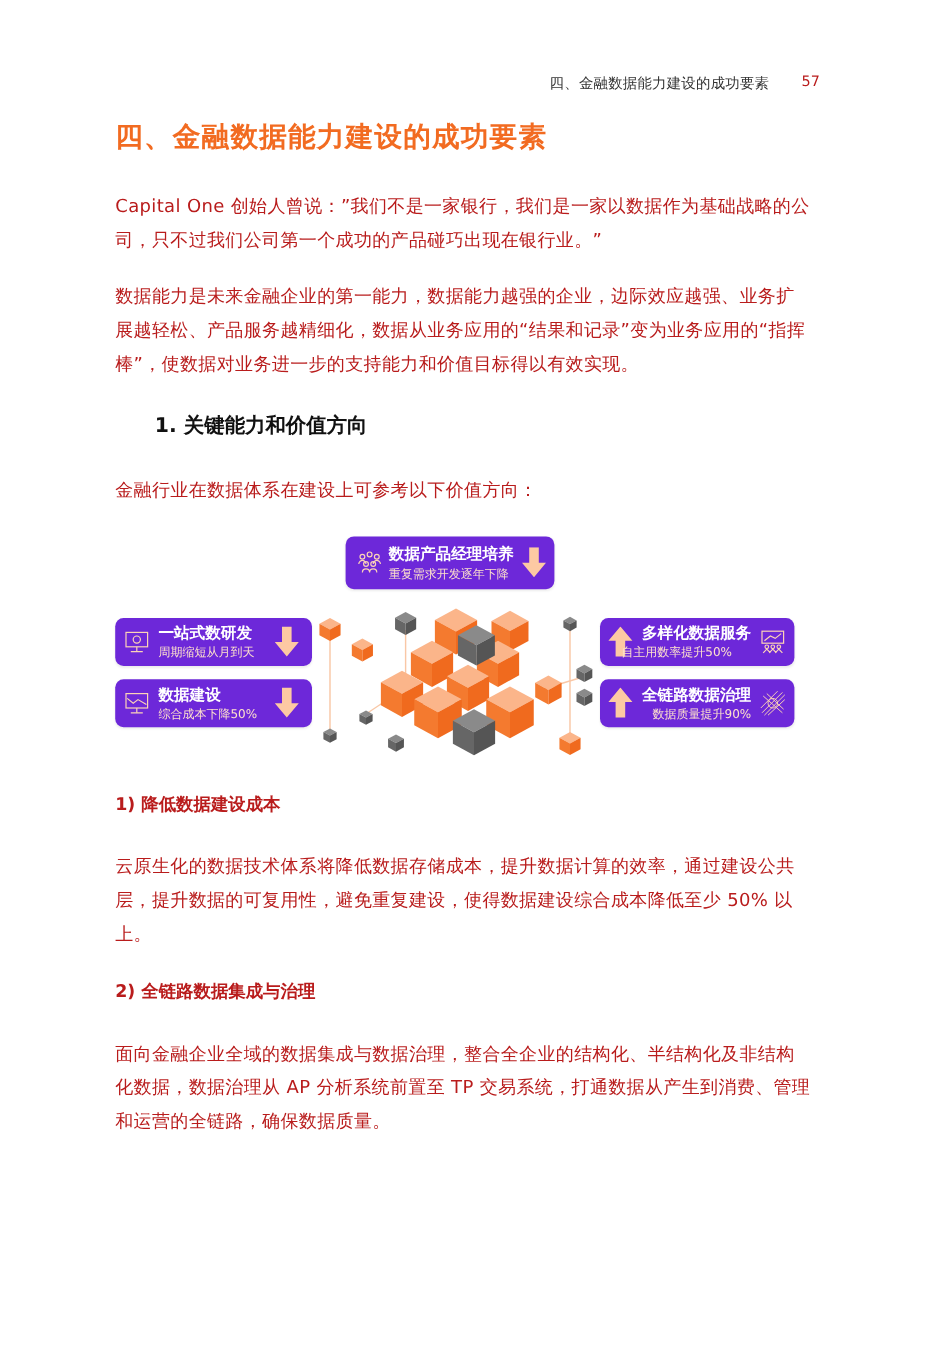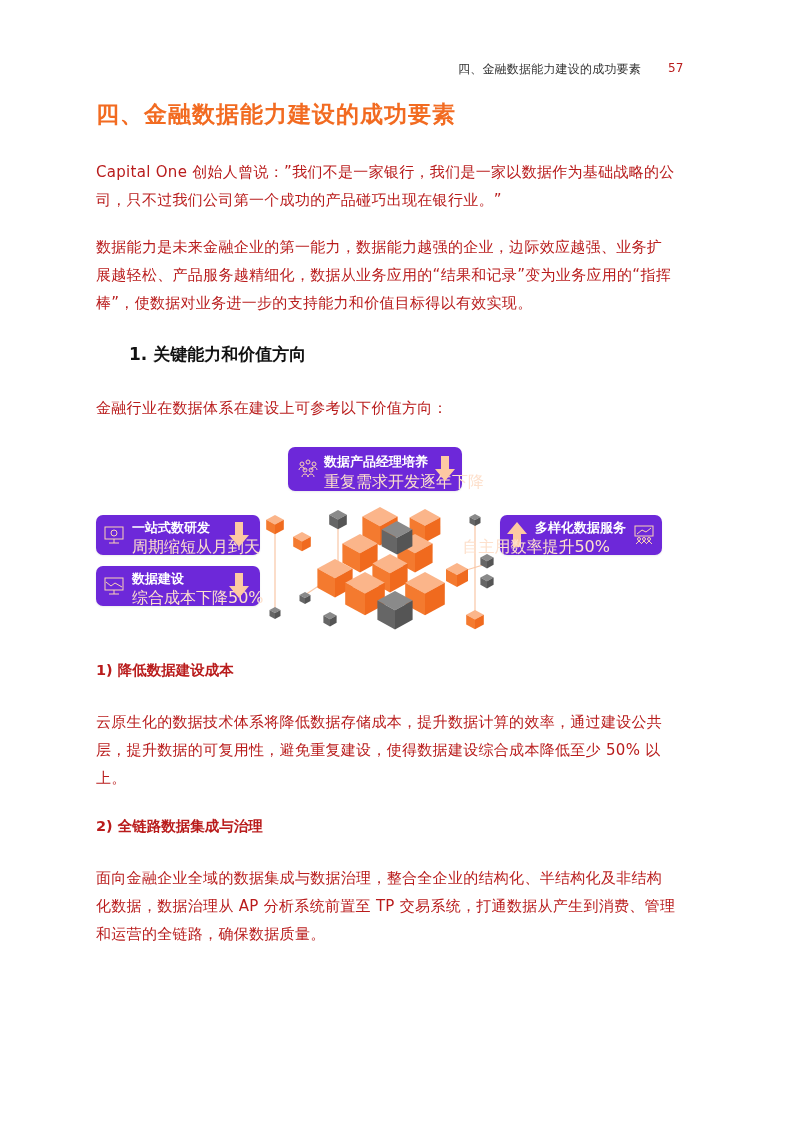--- a/index.html
+++ b/index.html
@@ -22,21 +22,21 @@
   }
   .h2 { position: absolute; left: 96px; font-size: 17px; font-weight: bold; color: #111; margin-left: 33px; }
   .h3 { position: absolute; left: 96px; font-size: 14.5px; font-weight: bold; color: #b91c1c; }
 
   .figure { position: absolute; left: 90px; top: 440px; width: 600px; height: 200px; }
   .card {
     position: absolute; background: #6d28d9; border-radius: 7px; color: #fff;
     box-shadow: 0 1px 2px rgba(0,0,0,0.08);
   }
   .card .title { position: absolute; font-size: 13px; font-weight: bold; white-space: nowrap; }
-  .card .sub { position: absolute; font-size: 16px; color: #fde0cc; white-space: nowrap; }
+  .card .sub { position: absolute; font-size: 10px; color: #fde0cc; white-space: nowrap; }
   .card .arrow { position: absolute; width: 22px; height: 26px; }
   .card .icon { position: absolute; width: 24px; height: 24px; }
   .cubes { position: absolute; left: 175px; top: 55px; width: 250px; height: 145px; }
 </style>
 </head>
 <body>
 
 <div class="running-header">四、金融数据能力建设的成功要素</div>
 <div class="page-number">57</div>
 
@@ -156,19 +156,37 @@
         <rect x="3" y="3" width="18" height="10"></rect>
           <polyline points="5,11 10,7 14,9 19,5"></polyline>
         <circle cx="7" cy="16" r="1.5"></circle>
           <circle cx="12" cy="16" r="1.5"></circle>
           <circle cx="17" cy="16" r="1.5"></circle>
         <path d="M4 21l3-3 3 3M9 21l3-3 3 3M14 21l3-3 3 3"></path>
       </g>
     </svg>
   </div>
 
+  <div class="card" style="left:410px; top:126px; width:162px; height:40px;">
+    <svg class="arrow" style="left:6px; top:7px;" viewBox="0 0 22 26">
+      <polygon points="7,25 15,25 15,12 21,12 11,0 1,12 7,12" fill="#fdc9a3"></polygon>
+    </svg>
+    <div class="title" style="right:36px; top:4px;">全链路数据治理</div>
+    <div class="sub" style="right:36px; top:22px;">数据质量提升90%</div>
+    <svg class="icon" style="right:6px; top:8px;" viewBox="0 0 24 24">
+      <g fill="none" stroke="#fcd3b6" stroke-width="0.8">
+        <line x1="3" y1="20" x2="20" y2="3"></line>
+          <line x1="5" y1="22" x2="22" y2="5"></line>
+          <line x1="2" y1="16" x2="16" y2="2"></line>
+        <line x1="8" y1="22" x2="22" y2="9"></line>
+          <line x1="4" y1="6" x2="20" y2="20"></line>
+          <line x1="7" y1="4" x2="21" y2="17"></line>
+        <circle cx="12" cy="12" r="4"></circle>
+      </g>
+    </svg>
+  </div>
 </div>
 
 <div class="h3" style="top:661px;">1)  降低数据建设成本</div>
 <div class="para" style="top:708px;">云原生化的数据技术体系将降低数据存储成本，提升数据计算的效率，通过建设公共层，提升数据的可复用性，避免重复建设，使得数据建设综合成本降低至少 50% 以上。</div>
 
 <div class="h3" style="top:817px;">2)  全链路数据集成与治理</div>
 <div class="para" style="top:864px;">面向金融企业全域的数据集成与数据治理，整合全企业的结构化、半结构化及非结构化数据，数据治理从 AP 分析系统前置至 TP 交易系统，打通数据从产生到消费、管理和运营的全链路，确保数据质量。</div>
 
 </body></html>

